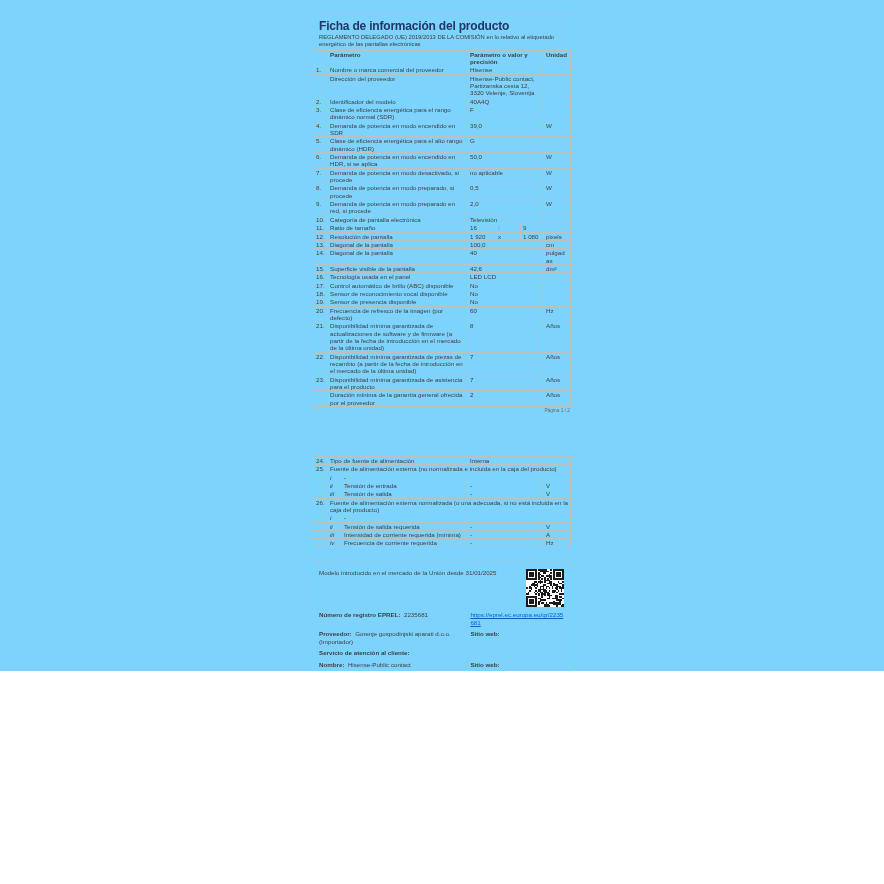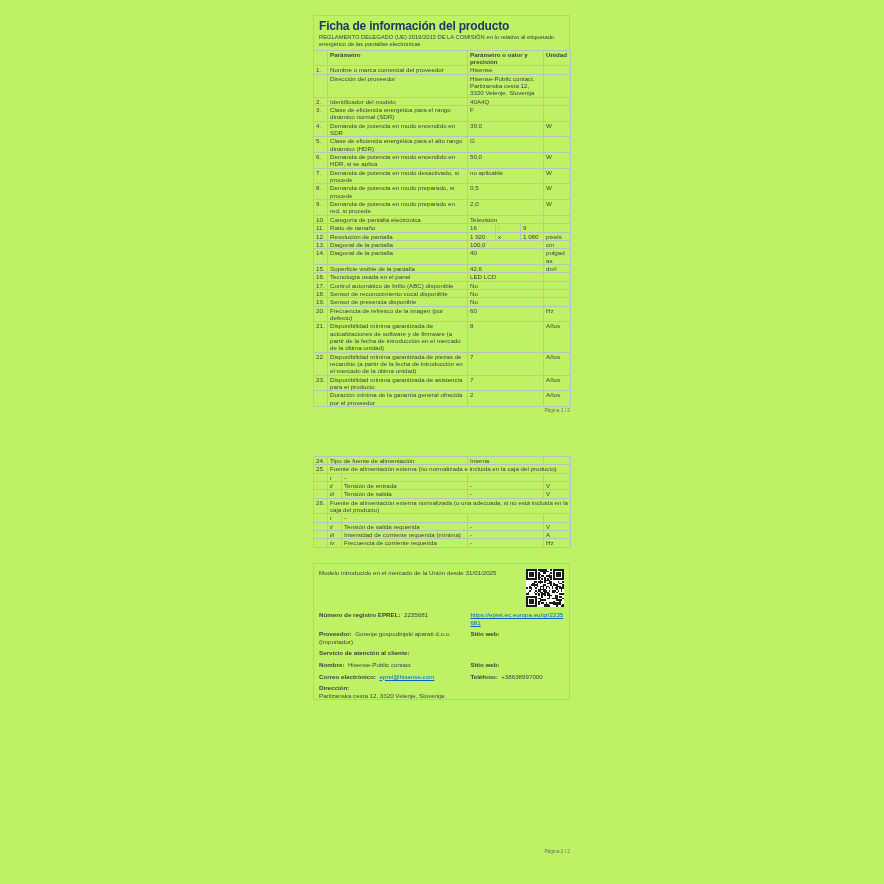--- a/index.html
+++ b/index.html
@@ -1,18 +1,18 @@
 <!DOCTYPE html>
 <html><head>
 <meta charset="utf-8">
 <style>
   * { margin:0; padding:0; box-sizing:border-box; }
   html,body { background:#ffffff; }
   body { font-family:"Liberation Sans", sans-serif; color:#404040; }
-  .canvas { position:relative; width:884px; height:884px; background:#bef264; overflow:hidden; }
+  .canvas { position:relative; width:884px; height:671px; background:#7dd3fc; overflow:hidden; }
 
   
   .page1 { position:absolute; left:313px; top:15px; width:257px; }
   .title-block { border:1px solid #bfbfbf; border-bottom:none; padding:3px 5px 2px 5px; }
   h1.doc-title { font-size:12px; line-height:14px; font-weight:bold; color:#1f3864; letter-spacing:-0.2px; }
   .subtitle { font-size:5.8px; line-height:6.8px; color:#404040; margin-top:1px; }
 
   table.fiche { border-collapse:collapse; width:257px; table-layout:fixed; }
   table.fiche th, table.fiche td {
     border:1px solid #bfbfbf; font-size:6.2px; line-height:7.35px;

